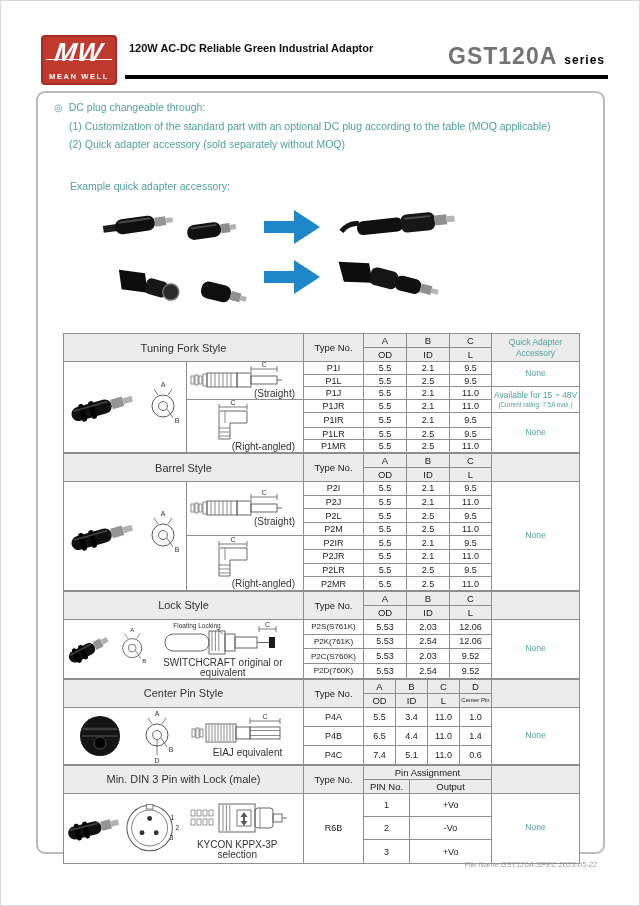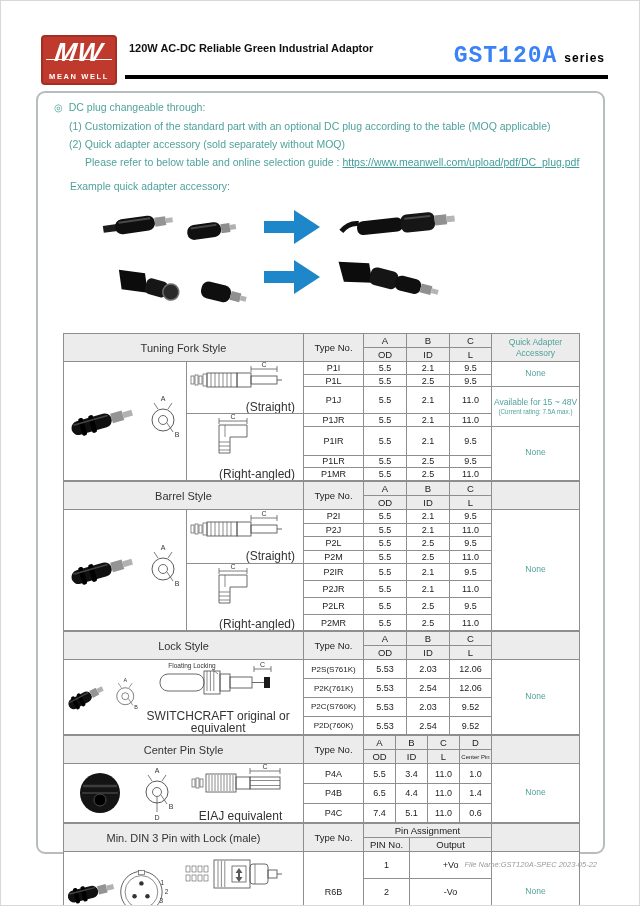--- a/index.html
+++ b/index.html
@@ -7,21 +7,21 @@
         font-family:"Liberation Sans", sans-serif;overflow:hidden;border:1px solid #d8d8d8;box-sizing:border-box;}
   
   .logo{position:absolute;left:40px;top:34px;width:76px;height:50px;background:#bf3a2c;
         border:2px solid #a32e22;border-radius:4px;box-sizing:border-box;}
   .logo .mw{display:block;text-align:center;color:#fff;font-style:italic;font-weight:bold;
         font-size:26px;line-height:30px;letter-spacing:1px;transform:skewX(-8deg);}
   .logo .brand{position:absolute;left:3px;right:3px;bottom:2px;border-top:1.5px solid #ffffff;
         color:#fff;font-size:7.5px;font-weight:bold;letter-spacing:1.6px;text-align:center;padding-top:12px;}
   .subtitle{position:absolute;left:128px;top:41px;font-size:11px;font-weight:600;color:#111;}
   .series{position:absolute;right:34px;top:42px;display:flex;align-items:baseline;gap:7px;}
-  .series .name{font-size:23px;font-weight:bold;color:#3b82f6;letter-spacing:1px;font-family:Liberation Mono, monospace;}
+  .series .name{font-size:23px;font-weight:bold;color:#737373;letter-spacing:1px;}
   .series .suffix{font-size:12px;font-weight:bold;color:#000;letter-spacing:1px;}
   .header-rule{position:absolute;left:124px;top:74px;width:483px;height:4px;background:#000;}
   
   .content-box{position:absolute;left:35px;top:90px;width:569px;height:763px;
         border:2px solid #b7bcbc;border-radius:9px;box-sizing:border-box;background:#fff;}
   .teal{color:#4fa29c;}
   .note-title{position:absolute;left:16px;top:8px;font-size:10.5px;color:#4fa29c;}
   .note-line1{position:absolute;left:31px;top:27px;font-size:10.5px;color:#4fa29c;}
   .note-line2{position:absolute;left:31px;top:45px;font-size:10.5px;color:#4fa29c;}
   .note-line3{position:absolute;left:47px;top:63px;font-size:10.5px;color:#4fa29c;}
@@ -43,21 +43,21 @@
   .sec td{font-size:9px;color:#222;background:#fff;}
   .sec td.typec{font-size:9px;}
   .s2 td.typec{font-size:8px;}
   .s0 tr.drow{height:12.7px;} .s1 tr.drow{height:13.6px;} .s2 tr.drow{height:13.2px;}
   .s3 tr.drow{height:18.6px;} .s4 tr.drow{height:23.3px;}
   td.qacell{color:#4fa29c;font-size:8.5px;line-height:1.15;}
   td.qacell .qasub{font-size:6.3px;}
   td.imgcell{vertical-align:middle;}
   .hflex{display:flex;align-items:center;justify-content:space-evenly;width:100%;}
   .dwrap{display:flex;flex-direction:column;align-items:center;justify-content:center;}
-  .cap{font-size:12px;color:#333;align-self:flex-end;padding-right:8px;line-height:1;margin-top:12px;}
+  .cap{font-size:10px;color:#333;align-self:flex-end;padding-right:8px;line-height:1;}
   
   .footer{position:absolute;right:42px;top:859px;font-size:7.5px;font-style:italic;color:#9a9a9a;}
 </style>
 </head>
 <body>
 
 <div class="page">
 
   <div class="logo">
     <span class="mw">MW</span>
@@ -68,21 +68,20 @@
     <span class="name">GST120A</span>
     <span class="suffix">series</span>
   </div>
   <div class="header-rule"></div>
 
   <div class="content-box">
 
     <div class="note-title"><span class="bullet">◎</span><span>DC plug changeable through:</span></div>
     <div class="note-line1">(1) Customization of the standard part with an optional DC plug according to the table (MOQ applicable)</div>
     <div class="note-line2">(2) Quick adapter accessory (sold separately without MOQ)</div>
-    <div class="note-line3"><span>Please refer to below table and online selection guide : </span><a class="link">https://www.meanwell.com/upload/pdf/DC_plug.pdf</a></div>
 
     <div class="example-label">Example quick adapter accessory:</div>
 
     <svg class="photos" width="505" height="118" viewBox="0 0 505 118">
 
       <g transform="translate(34,26) rotate(-8)">
         <rect x="0" y="6" width="14" height="7" fill="#1c1c1c"></rect>
         <rect x="12" y="2" width="40" height="15" rx="7" fill="#0f0f0f"></rect>
         <line x1="16" y1="5" x2="48" y2="5" stroke="#4a4a4a" stroke-width="2"></line>
         <rect x="52" y="5" width="11" height="9" fill="#949494"></rect>

